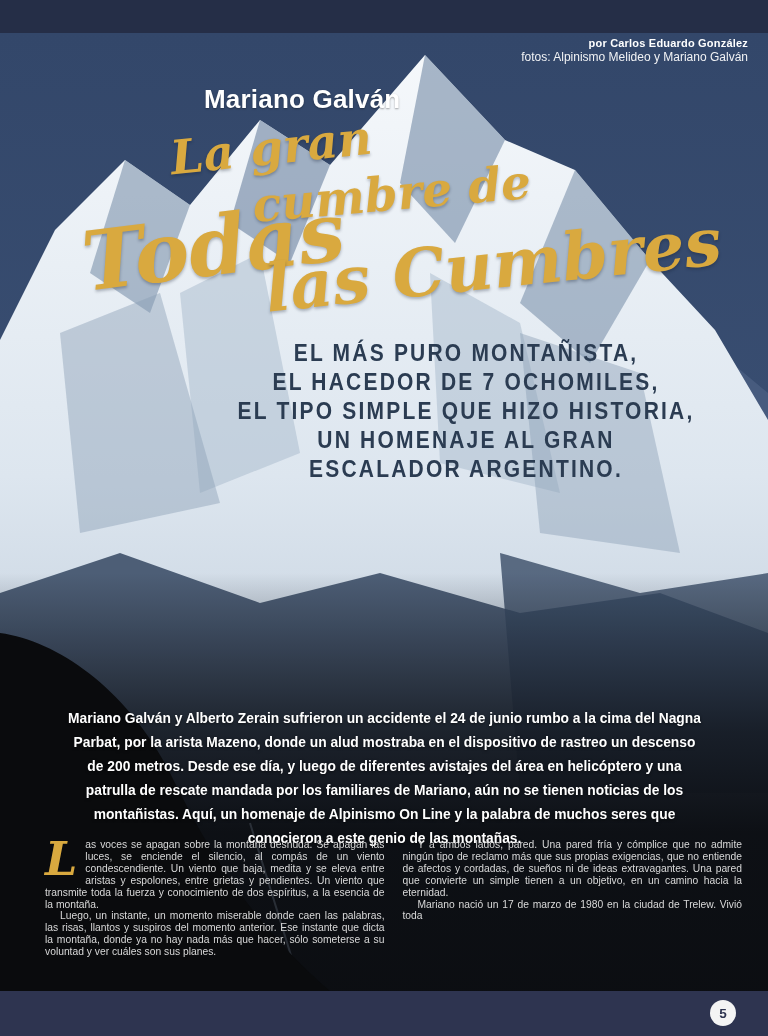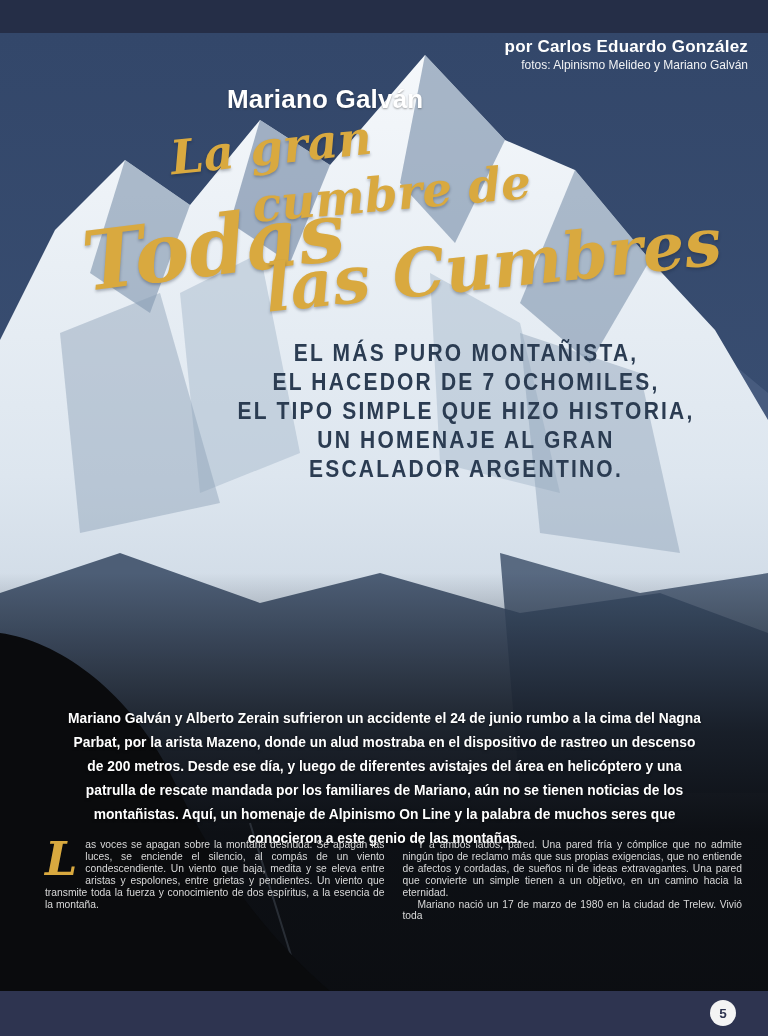--- a/index.html
+++ b/index.html
@@ -7,28 +7,27 @@
     position:relative;width:768px;height:1036px;overflow:hidden;
     background:#252e47;
     font-family:"Liberation Sans",sans-serif;
     margin:0 auto;
   }
   
   .photo{position:absolute;left:0;top:33px;width:768px;height:958px;}
   .photo svg{display:block;}
   
   .byline{position:absolute;top:37px;right:20px;text-align:right;color:#ffffff;}
-  .byline .author{font-size:17px;font-weight:bold;letter-spacing:.2px;}
+  .byline .author{font-size:11px;font-weight:bold;letter-spacing:.2px;}
   .byline .photos{font-size:12px;font-weight:400;opacity:.93;margin-top:1px;}
   
   .kicker{
     position:absolute;left:204px;top:84px;color:#ffffff;
     font-size:26px;font-weight:bold;letter-spacing:.2px;
     text-shadow:0 1px 2px rgba(0,0,0,.35);
-    margin-left:23px;
   }
   
   .script{
     position:absolute;
     font-family:"DejaVu Serif",serif;font-style:italic;font-weight:bold;
     color:#d9a93f;white-space:nowrap;
     text-shadow:0 2px 3px rgba(20,30,50,.30);
   }
   .t1{left:170px;top:120px;font-size:47px;transform:rotate(-6deg);}
   .t2{left:252px;top:166px;font-size:47px;transform:rotate(-5deg);}
@@ -139,20 +138,21 @@
     <span class="dline">EL TIPO SIMPLE QUE HIZO HISTORIA,</span>
     <span class="dline">UN HOMENAJE AL GRAN</span>
     <span class="dline">ESCALADOR ARGENTINO.</span>
   </div>
 
   <div class="intro">Mariano Galván y Alberto Zerain sufrieron un accidente el 24 de junio rumbo a la cima del Nagna Parbat, por la arista Mazeno, donde un alud mostraba en el dispositivo de rastreo un descenso de 200 metros. Desde ese día, y luego de diferentes avistajes del área en helicóptero y una patrulla de rescate mandada por los familiares de Mariano, aún no se tienen noticias de los montañistas. Aquí, un homenaje de Alpinismo On Line y la palabra de muchos seres que conocieron a este genio de las montañas.</div>
 
   <div class="columns">
     <div class="col">
       <p><span class="dropcap">L</span><span>as voces se apagan sobre la montaña desnuda. Se apagan las luces, se enciende el silencio, al compás de un viento condescendiente. Un viento que baja, medita y se eleva entre aristas y espolones, entre grietas y pendientes. Un viento que transmite toda la fuerza y conocimiento de dos espíritus, a la esencia de la montaña.</span></p>
+      <p class="indent">Luego, un instante, un momento miserable donde caen las palabras, las risas, llantos y suspiros del momento anterior. Ese instante que dicta la montaña, donde ya no hay nada más que hacer, sólo someterse a su voluntad y ver cuáles son sus planes.</p>
     </div>
     <div class="col">
       <p class="indent">Y a ambos lados, pared. Una pared fría y cómplice que no admite ningún tipo de reclamo más que sus propias exigencias, que no entiende de afectos y cordadas, de sueños ni de ideas extravagantes. Una pared que convierte un simple tienen a un objetivo, en un camino hacia la eternidad.</p>
       <p class="indent">Mariano nació un 17 de marzo de 1980 en la ciudad de Trelew. Vivió toda</p>
     </div>
   </div>
 
   <div class="footer">
     <div class="pagenum">5</div>
   </div>

